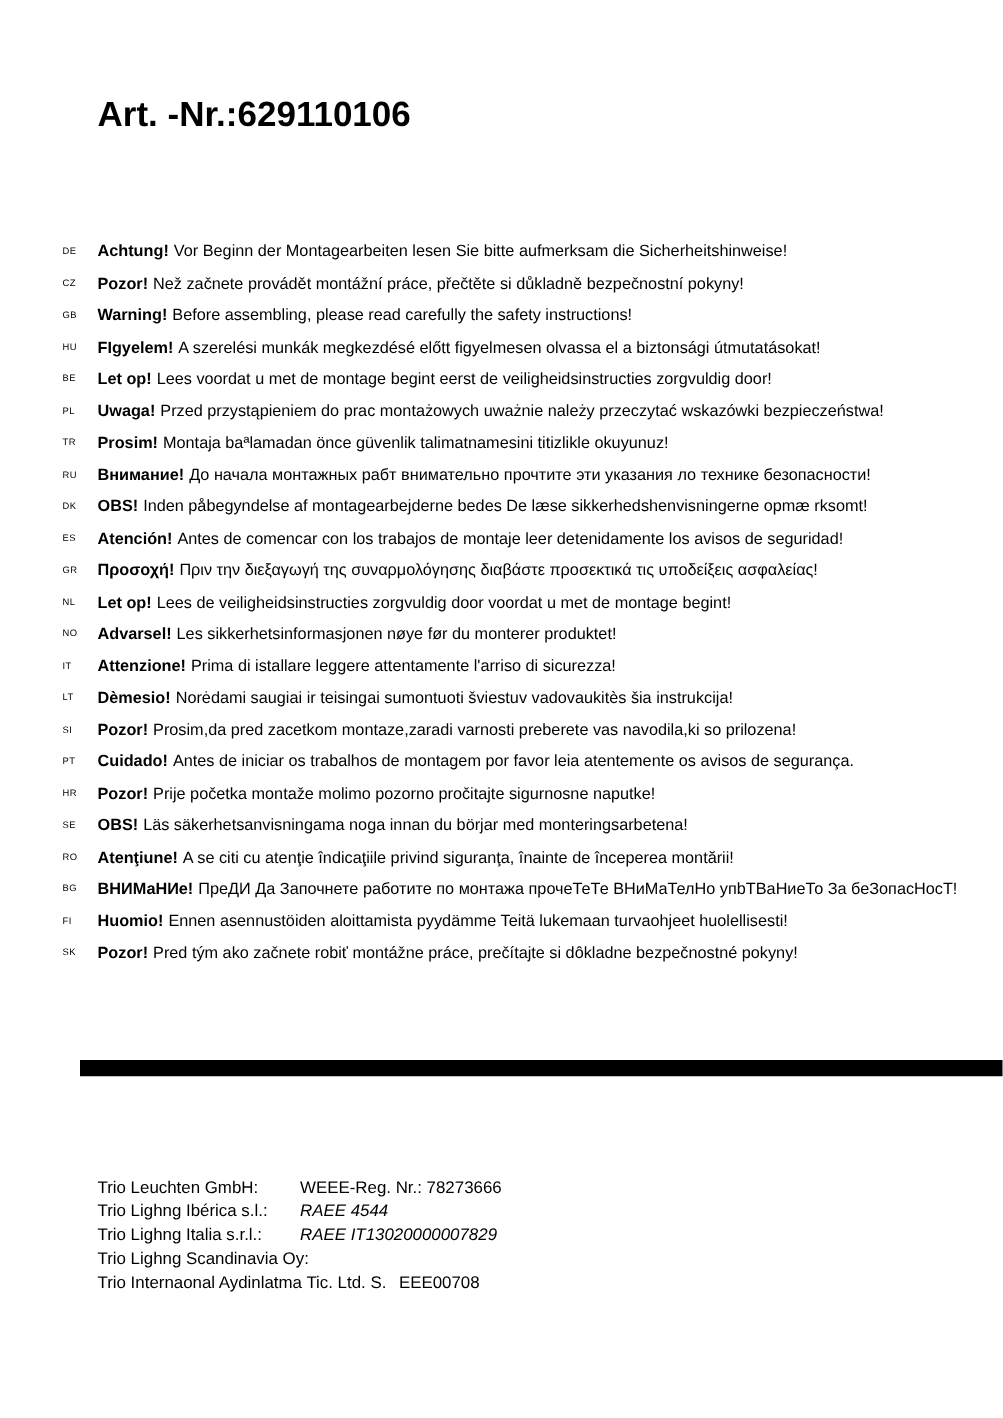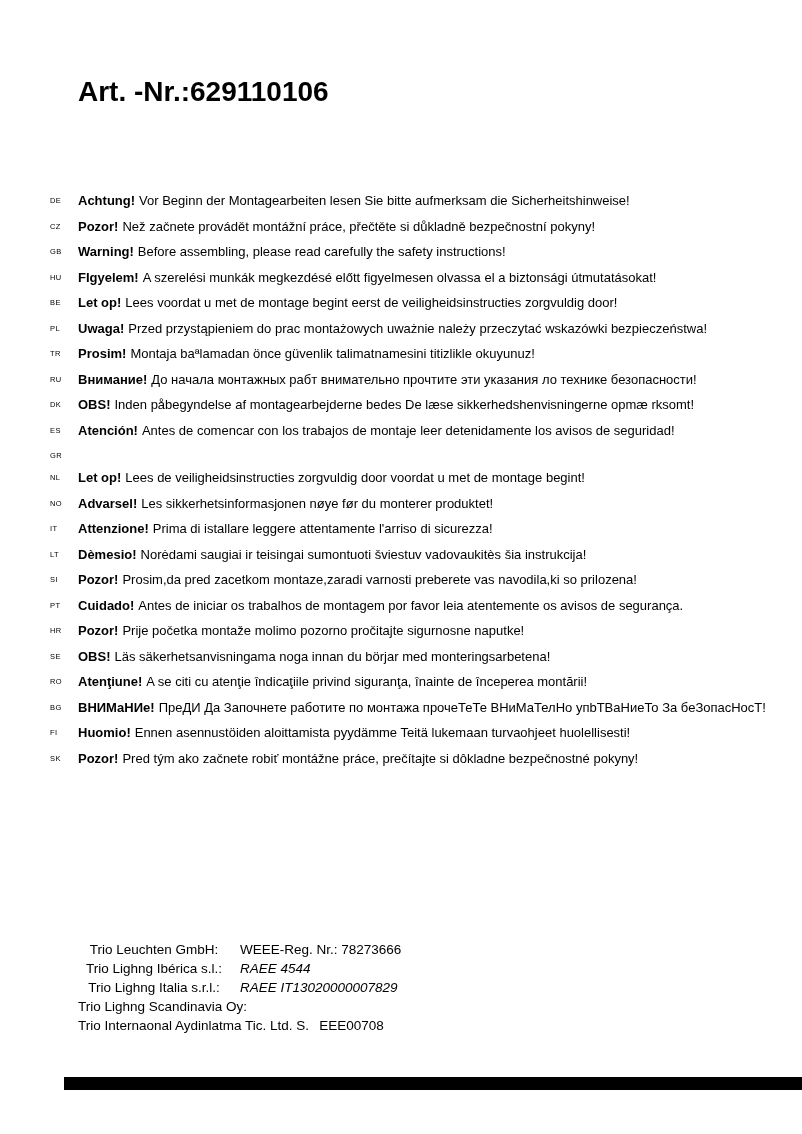--- a/index.html
+++ b/index.html
@@ -4,42 +4,42 @@
 <style>
   * { margin:0; padding:0; box-sizing:border-box; }
   html, body { background:#ffffff; }
   body {
     width:802px; height:1134px;
     font-family:"Liberation Sans", sans-serif;
     color:#000;
     position:relative;
     overflow:hidden;
   }
-  .page { position:relative; width:802px; height:1090px; background:#fff;padding-left:44px; }
+  .page { position:relative; width:802px; height:861px; background:#fff;padding-left:44px; }
 
   .title {
     position:absolute; left:78px; top:76px;
     font-size:28px; font-weight:bold;
     font-family:"Liberation Sans", sans-serif;
   }
 
   .warnings { position:absolute; left:50px; top:163px; right:18px;margin-top:31px; }
   .warning-row { display:flex; align-items:flex-start; margin-bottom:11px; }
   .lang-code {
     flex:0 0 28px; width:28px;
     font-size:7.5px; letter-spacing:0.4px;
     padding-top:2px;
     color:#000;
   }
   .warning-text { font-size:13px; line-height:14.5px; }
   .warning-word { font-weight:bold; margin-right:4px; }
 
   .footer { position:absolute; left:78px; top:940px; font-size:13.5px; }
   .footer-line { display:flex; gap:10px; line-height:19px; }
-  .footer-name { min-width:152px;text-align:center; }
+  .footer-name { min-width:152px; }
   .footer-value.italic { font-style:italic; }
 
   .bottom-bar {
     position:absolute; left:64px; right:0; bottom:0;
     height:13px; background:#000;
   }
 </style>
 </head>
 <body>
 
@@ -94,20 +94,21 @@
     <span class="warning-text"><b class="warning-word">OBS!</b><span class="warning-body">Inden påbegyndelse af montagearbejderne bedes De læse sikkerhedshenvisningerne opmæ rksomt!</span></span>
   </div>
 
   <div class="warning-row">
     <span class="lang-code">ES</span>
     <span class="warning-text"><b class="warning-word">Atención!</b><span class="warning-body">Antes de comencar con los trabajos de montaje leer detenidamente los avisos de seguridad!</span></span>
   </div>
 
   <div class="warning-row">
     <span class="lang-code">GR</span>
+    <span class="warning-text"><b class="warning-word">Προσοχή!</b><span class="warning-body">Πριν την διεξαγωγή της συναρμολόγησης διαβάστε προσεκτικά τις υποδείξεις ασφαλείας!</span></span>
   </div>
 
   <div class="warning-row">
     <span class="lang-code">NL</span>
     <span class="warning-text"><b class="warning-word">Let op!</b><span class="warning-body">Lees de veiligheidsinstructies zorgvuldig door voordat u met de montage begint!</span></span>
   </div>
 
   <div class="warning-row">
     <span class="lang-code">NO</span>
     <span class="warning-text"><b class="warning-word">Advarsel!</b><span class="warning-body">Les sikkerhetsinformasjonen nøye før du monterer produktet!</span></span>

